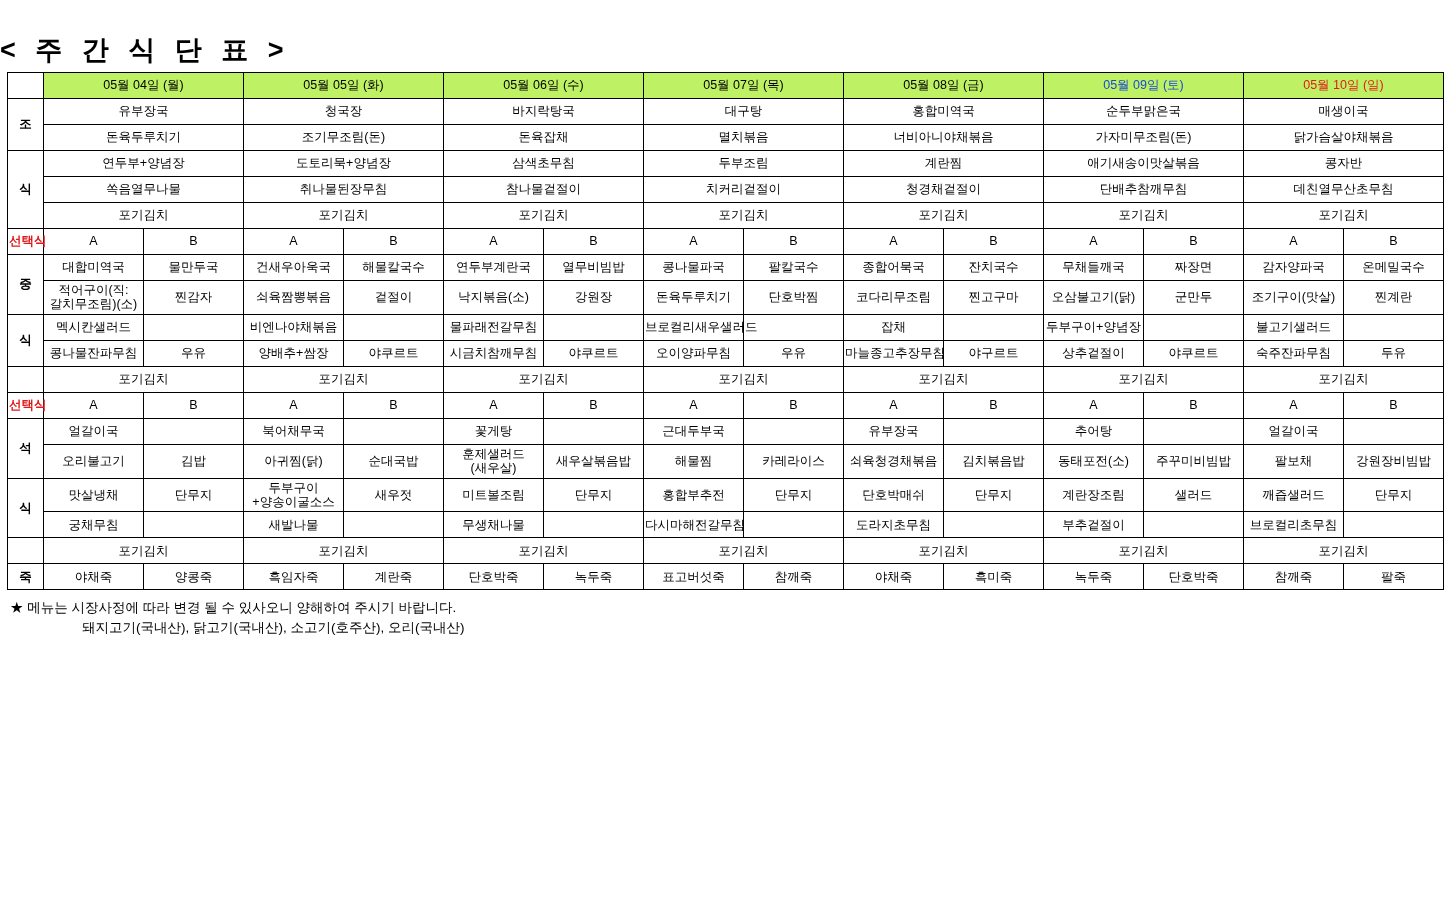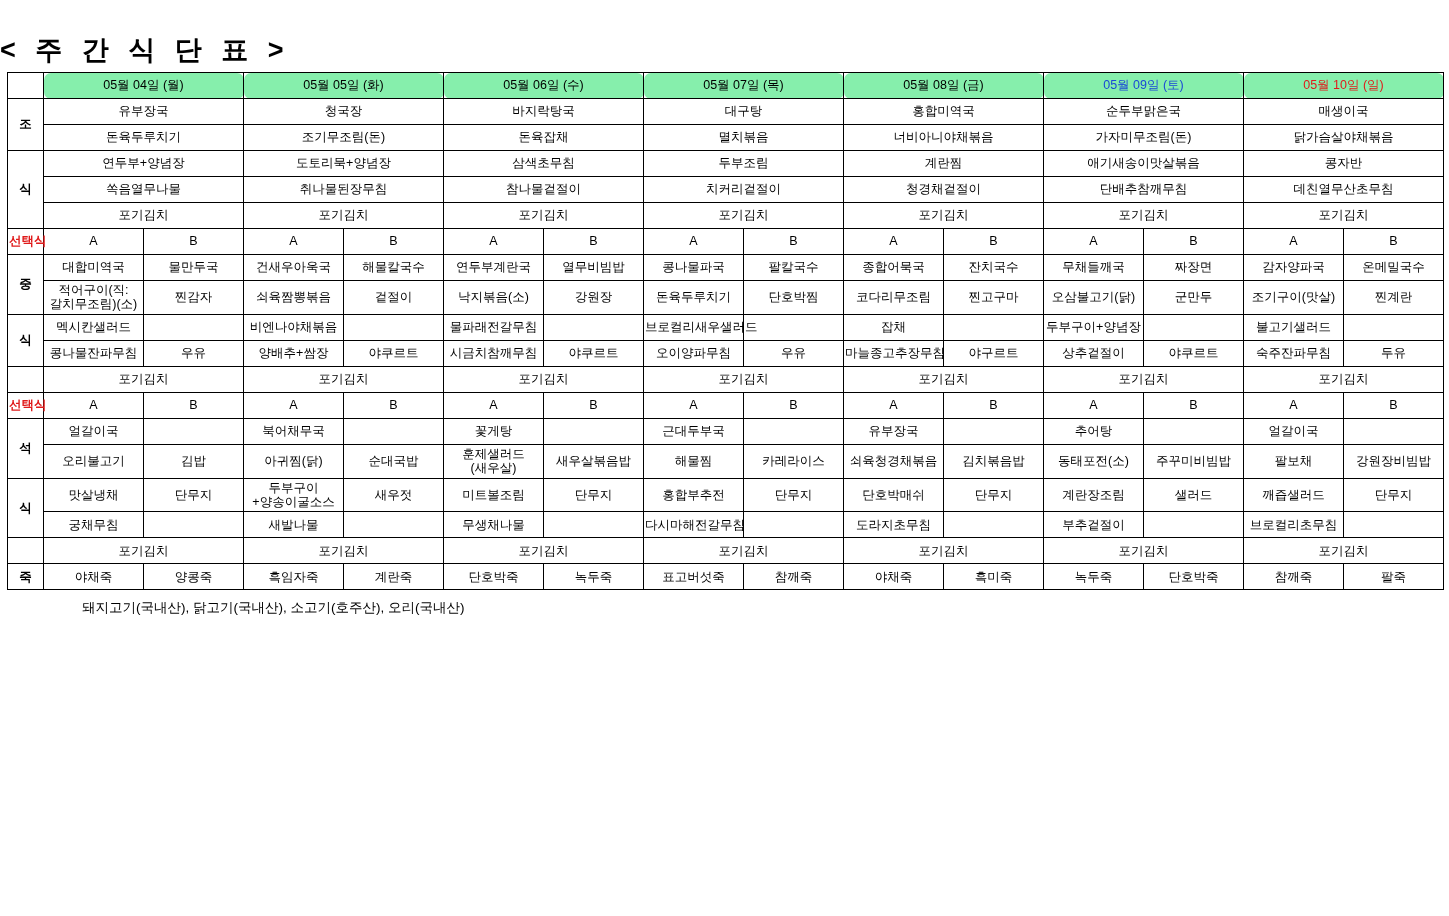--- a/index.html
+++ b/index.html
@@ -38,24 +38,23 @@
     border: 1px solid #000000;
     font-size: 12.5px;
     text-align: center;
     vertical-align: middle;
     padding: 2px 1px;
     line-height: 1.15;
     height: 26px;
     word-break: keep-all;
   }
   .hdr {
-    background: #86efac;
+    background: #bef264;
     font-size: 12.5px;
     height: 28px;
-    border-radius: 7px;
   }
   .hdr.sat { color: #1b49d6; }
   .hdr.sun { color: #e01b1b; }
   .corner { background: #ffffff; border: 1px solid #000000; }
 
   .rowlabel {
     font-weight: bold;
     font-size: 13px;
     background: #ffffff;
   }
@@ -349,16 +348,17 @@
           <td>흑미죽</td>
           <td>녹두죽</td>
           <td>단호박죽</td>
           <td>참깨죽</td>
           <td>팔죽</td>
         </tr>
       </tbody>
   </table>
 
   <div class="notes">
+    <div>★ 메뉴는 시장사정에 따라 변경 될 수 있사오니 양해하여 주시기 바랍니다.</div>
     <div class="indent1">돼지고기(국내산), 닭고기(국내산), 소고기(호주산), 오리(국내산)</div>
   </div>
 
 </div>
 
 </body></html>

